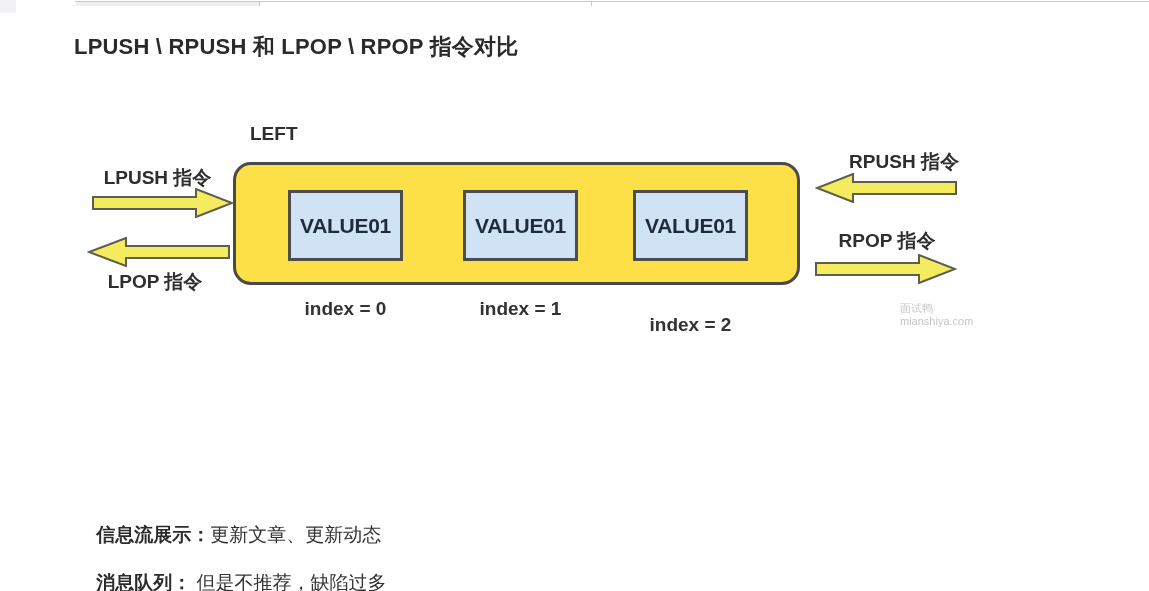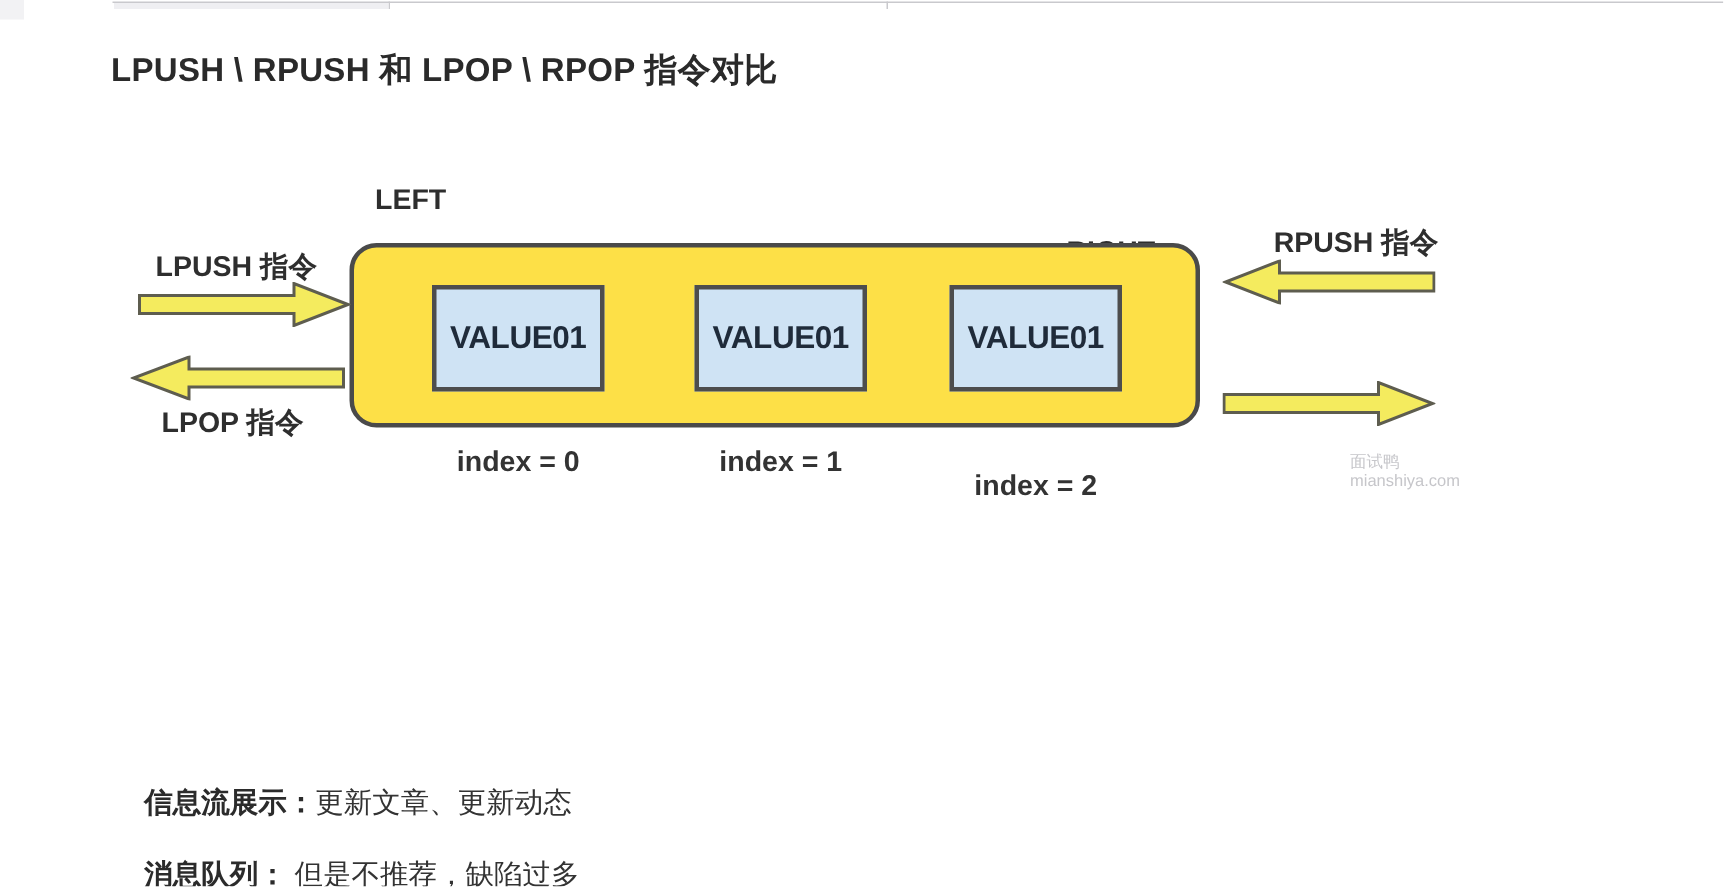--- a/index.html
+++ b/index.html
@@ -125,20 +125,21 @@
   <svg class="abs arrow-svg lpop-arrow" width="143" height="30" viewBox="0 0 143 30">
     <polygon points="142,9 39,9 39,1 2,15 39,29 39,21 142,21" fill="#F4EB5E" stroke="#5E5D4F" stroke-width="2"></polygon>
   </svg>
   <div class="abs arrow-label lpop-label">LPOP 指令</div>
 
   <div class="abs arrow-label rpush-label">RPUSH 指令</div>
   <svg class="abs arrow-svg rpush-arrow" width="142" height="30" viewBox="0 0 142 30">
     <polygon points="141,9 38,9 38,1 2,15 38,29 38,21 141,21" fill="#F4EB5E" stroke="#5E5D4F" stroke-width="2"></polygon>
   </svg>
 
+  <div class="abs arrow-label rpop-label">RPOP 指令</div>
   <svg class="abs arrow-svg rpop-arrow" width="142" height="30" viewBox="0 0 142 30">
     <polygon points="1,9 104,9 104,1 140,15 104,29 104,21 1,21" fill="#F4EB5E" stroke="#5E5D4F" stroke-width="2"></polygon>
   </svg>
 
   <div class="abs watermark">
     <div class="wm1">面试鸭</div>
     <div class="wm2">mianshiya.com</div>
   </div>
 
 

